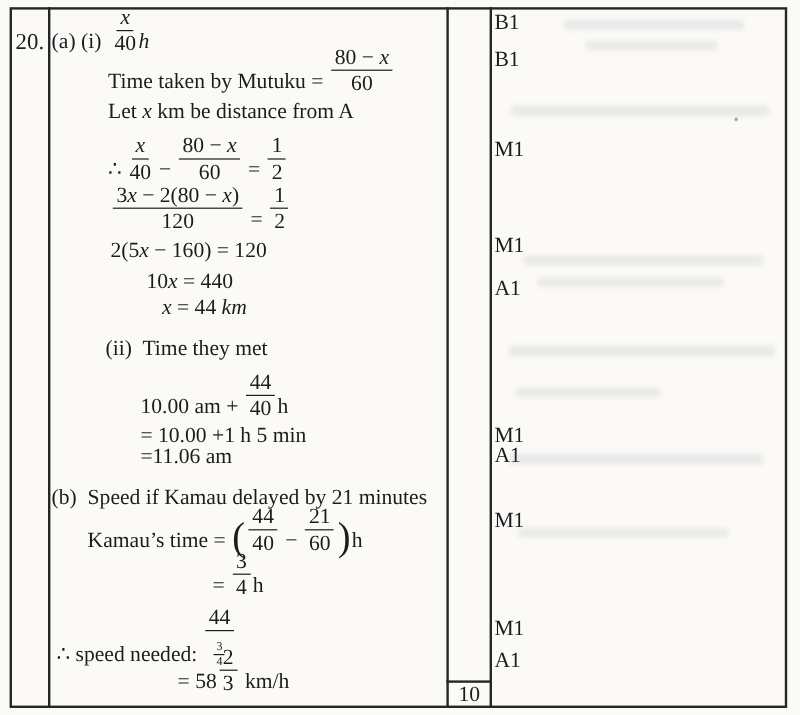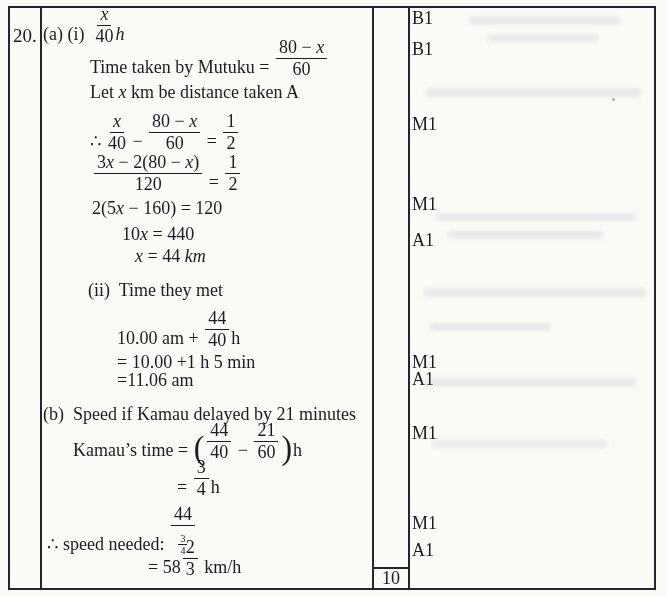--- a/index.html
+++ b/index.html
@@ -45,21 +45,21 @@
   <div class="sheet-border"></div>
   <div class="vline" style="left:40px"></div>
   <div class="vline" style="left:372px"></div>
   <div class="vline" style="left:408px"></div>
   <div class="total-sep"></div>
 
   <div class="qnum">20.</div>
 
   <div class="mline" style="left:43px;  top:5px"><span class="tok">(a) (i)  </span><span class="frac"><span class="num"><span class="tok it">x</span></span><span class="den"><span class="tok">40</span></span></span><span class="tok it">h</span></div>
   <div class="mline" style="left:90px;  top:38px"><span class="tok">Time taken by Mutuku = </span><span class="frac"><span class="num"><span class="tok">80 − </span><span class="tok it">x</span></span><span class="den"><span class="tok">60</span></span></span></div>
-  <div class="mline" style="left:90px;  top:82px"><span class="tok">Let </span><span class="tok it">x</span><span class="tok"> km be distance taken A</span></div>
+  <div class="mline" style="left:90px;  top:82px"><span class="tok">Let </span><span class="tok it">x</span><span class="tok"> km be distance from A</span></div>
   <div class="mline" style="left:90px;  top:112px"><span class="tok">∴ </span><span class="frac"><span class="num"><span class="tok it">x</span></span><span class="den"><span class="tok">40</span></span></span><span class="tok"> − </span><span class="frac"><span class="num"><span class="tok">80 − </span><span class="tok it">x</span></span><span class="den"><span class="tok">60</span></span></span><span class="tok"> = </span><span class="frac"><span class="num"><span class="tok">1</span></span><span class="den"><span class="tok">2</span></span></span></div>
   <div class="mline" style="left:92px;  top:153px"><span class="frac"><span class="num"><span class="tok">3</span><span class="tok it">x</span><span class="tok"> − 2(80 − </span><span class="tok it">x</span><span class="tok">)</span></span><span class="den"><span class="tok">120</span></span></span><span class="tok"> = </span><span class="frac"><span class="num"><span class="tok">1</span></span><span class="den"><span class="tok">2</span></span></span></div>
   <div class="mline" style="left:92px;  top:198px"><span class="tok">2(5</span><span class="tok it">x</span><span class="tok"> − 160) = 120</span></div>
   <div class="mline" style="left:122px; top:224px"><span class="tok">10</span><span class="tok it">x</span><span class="tok"> = 440</span></div>
   <div class="mline" style="left:135px; top:246px"><span class="tok it">x</span><span class="tok"> = 44 </span><span class="tok it">km</span></div>
   <div class="mline" style="left:88px;  top:280px"><span class="tok">(ii)  Time they met</span></div>
   <div class="mline" style="left:117px; top:309px"><span class="tok">10.00 am + </span><span class="frac"><span class="num"><span class="tok">44</span></span><span class="den"><span class="tok">40</span></span></span><span class="tok">h</span></div>
   <div class="mline" style="left:117px; top:352px"><span class="tok">= 10.00 +1 h 5 min</span></div>
   <div class="mline" style="left:117px; top:370px"><span class="tok">=11.06 am</span></div>
   <div class="mline" style="left:43px;  top:404px"><span class="tok">(b)  Speed if Kamau delayed by 21 minutes</span></div>

